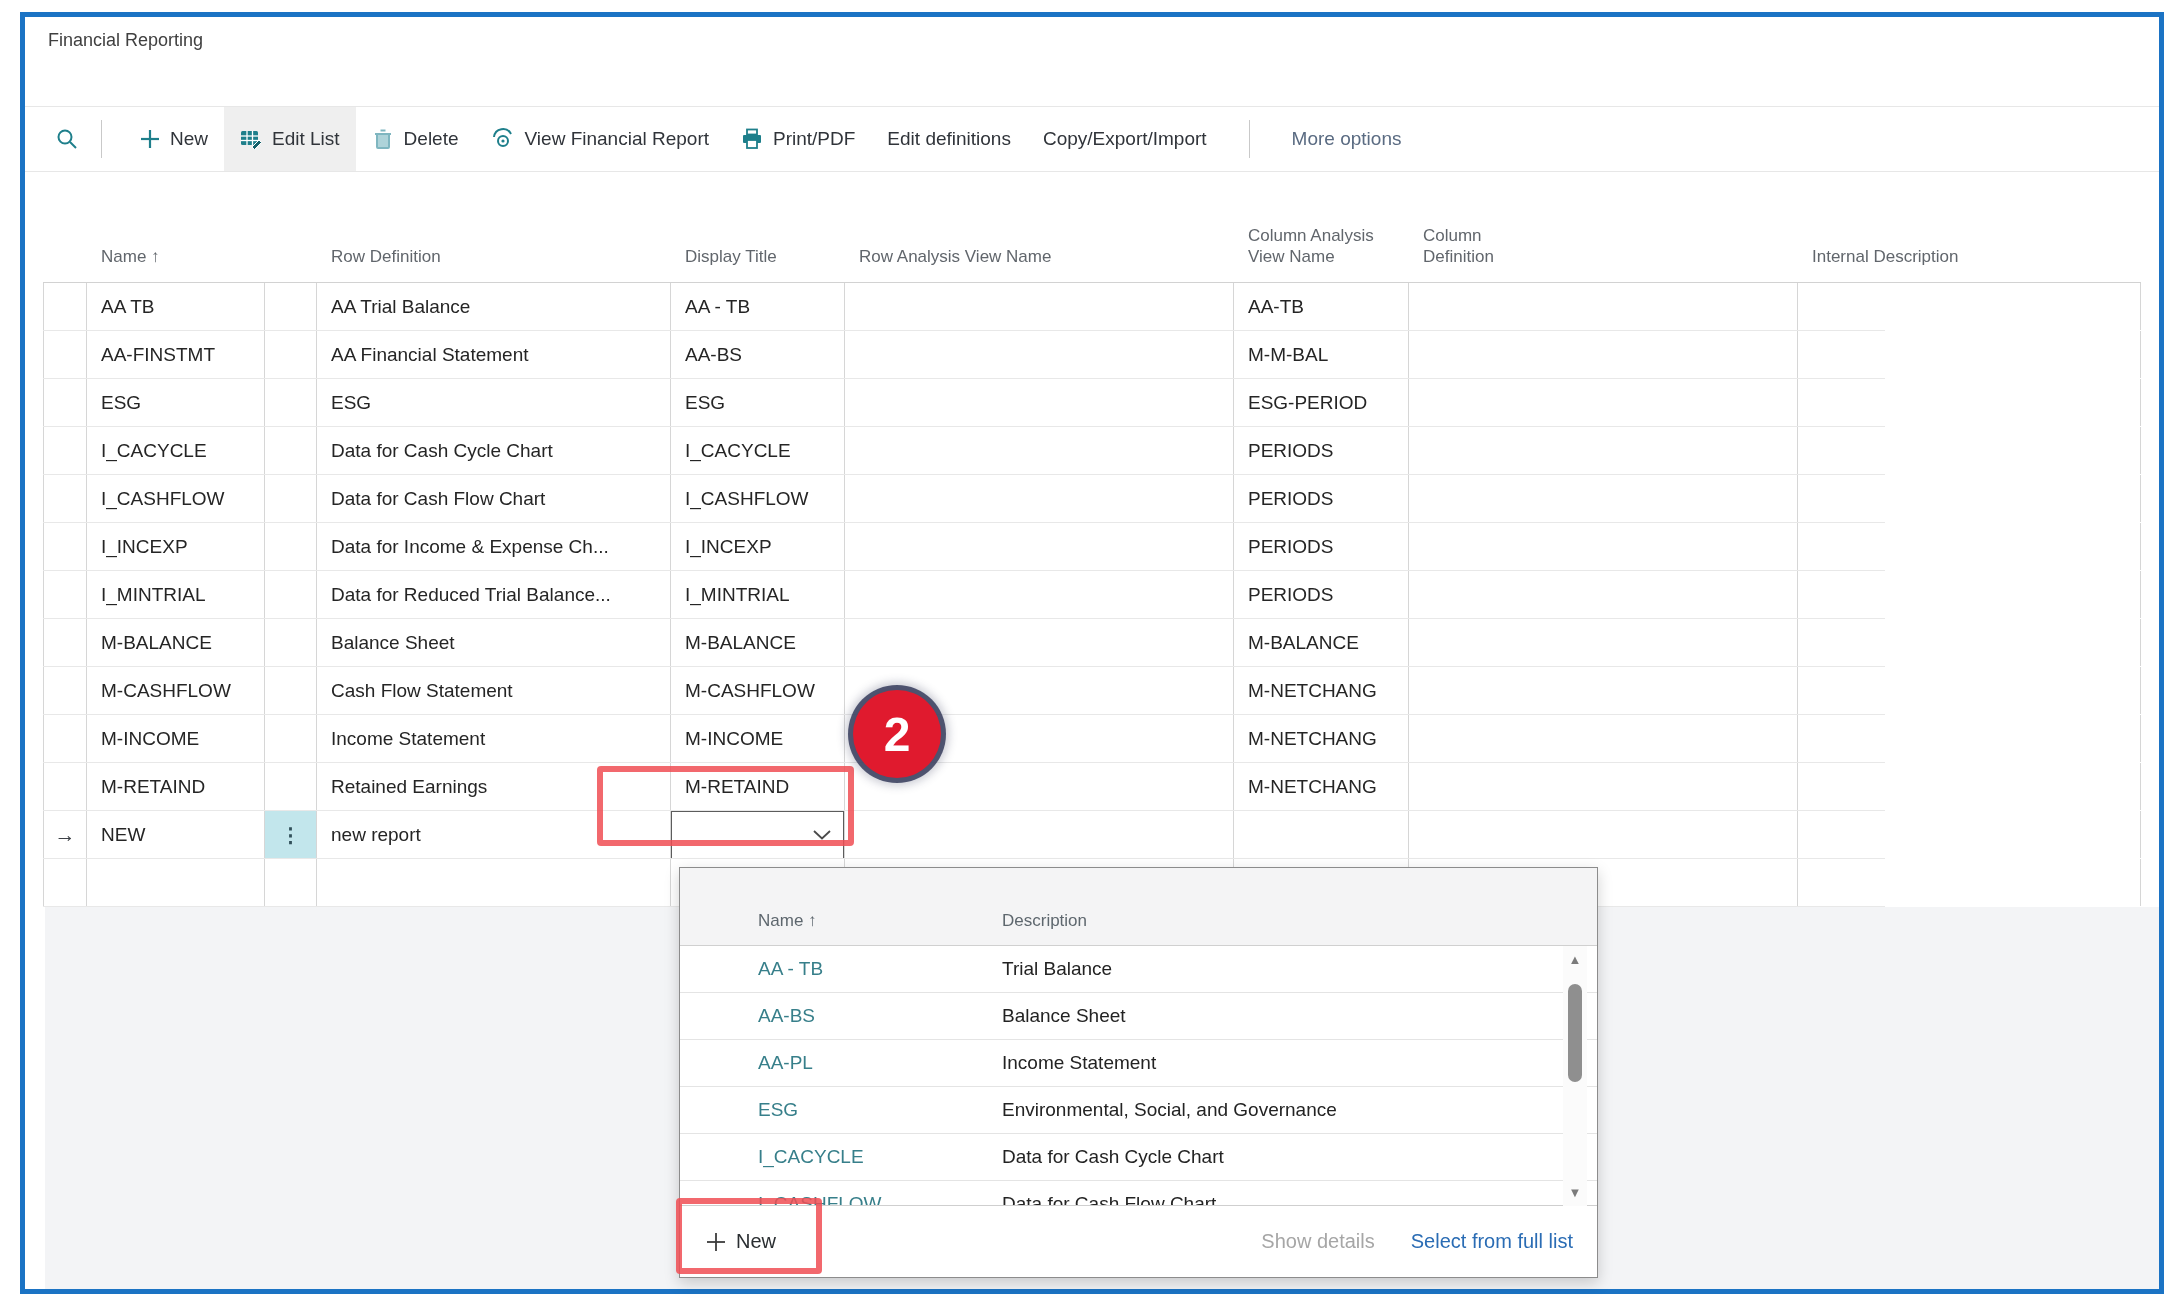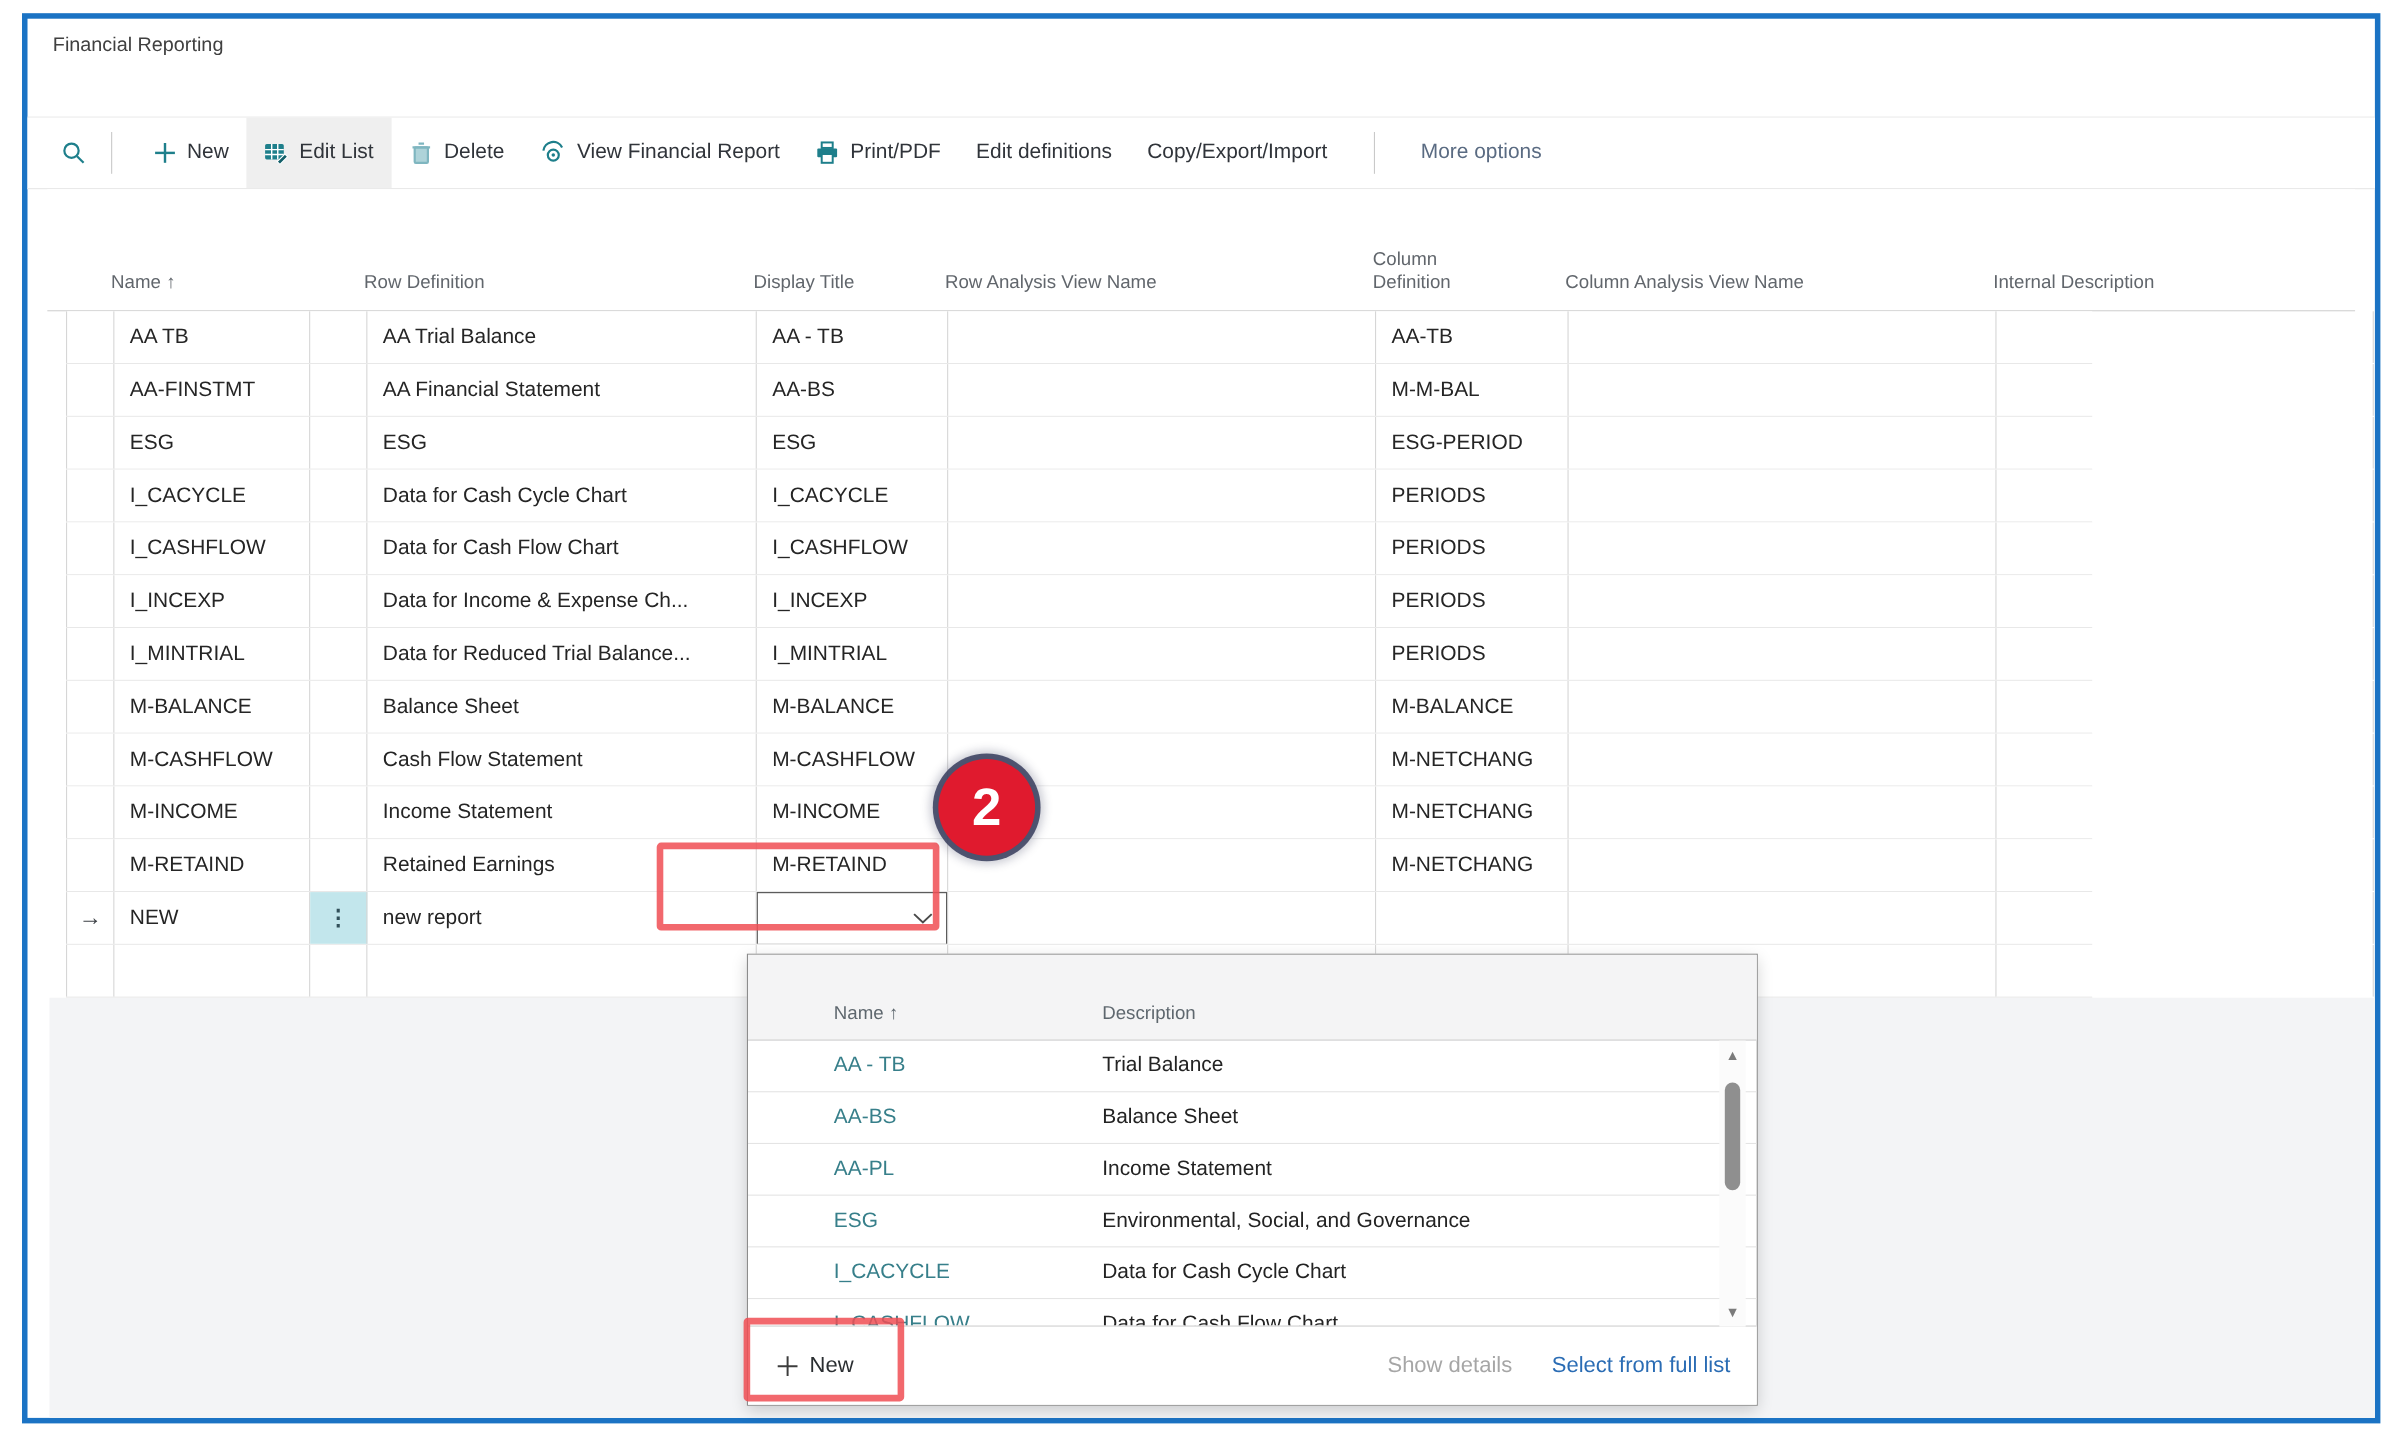--- a/index.html
+++ b/index.html
@@ -20,21 +20,21 @@
   .tb-btn{display:flex;align-items:center;gap:10px;height:64px;padding:0 16px;border:none;background:none;
     font-family:"Liberation Sans",sans-serif;font-size:19px;color:#30343a;cursor:pointer;white-space:nowrap;}
   .tb-btn.active{background:#efefef;}
   .tb-btn.more{color:#5a6b82;}
   
   .grid-header{left:43px;top:172px;width:2098px;height:111px;display:grid;
     grid-template-columns:44px 178px 52px 354px 174px 389px 175px 389px 343px;
     border-bottom:1px solid #d2d2d2;z-index:2;background:#fff;box-sizing:border-box;}
   .hcell{display:flex;align-items:flex-end;padding:0 0 15px 14px;font-size:17px;color:#61666c;line-height:1.25;}
   .hcell .wrap{max-width:100px;}
-  .grid-body{left:60px;top:283px;width:1842px;z-index:2;}
+  .grid-body{left:43px;top:283px;width:1842px;z-index:2;}
   .g-row{display:grid;grid-template-columns:44px 178px 52px 354px 174px 389px 175px 389px 343px;
     height:48px;border-bottom:1px solid #e8e8e8;background:#fff;box-sizing:border-box;}
   .g-cell{border-right:1px solid #d6d6d6;display:flex;align-items:center;padding-left:14px;
     font-size:19px;color:#252525;overflow:hidden;white-space:nowrap;box-sizing:border-box;position:relative;}
   .g-cell.first{border-left:1px solid #d6d6d6;justify-content:center;padding-left:0;}
   .g-cell.ellip{justify-content:center;padding-left:0;}
   .g-cell.ellip.sel{background:#c2e6ec;}
   .ellip-dots{font-size:20px;font-weight:bold;color:#31505a;letter-spacing:0;}
   .row-arrow{font-size:21px;color:#3d4146;}
   .combo{position:absolute;left:-1px;top:-1px;right:-1px;bottom:-2px;background:#fff;
@@ -160,24 +160,24 @@
   </button>
 </div>
 
 <div class="abs grid-header">
   <div class="hcell"></div>
   <div class="hcell">Name ↑</div>
   <div class="hcell"></div>
   <div class="hcell">Row Definition</div>
   <div class="hcell">Display Title</div>
   <div class="hcell">Row Analysis View Name</div>
+  <div class="hcell">Column Analysis View Name</div>
   <div class="hcell">
       <span class="wrap">Column Definition</span>
     </div>
-  <div class="hcell">Column Analysis View Name</div>
   <div class="hcell">Internal Description</div>
 </div>
 
 <div class="abs grid-body" id="table-body">
     <div class="g-row">
       <div class="g-cell first"></div>
       <div class="g-cell">AA TB</div>
       <div class="g-cell ellip"></div>
       <div class="g-cell">AA Trial Balance</div>
       <div class="g-cell">AA - TB</div>

